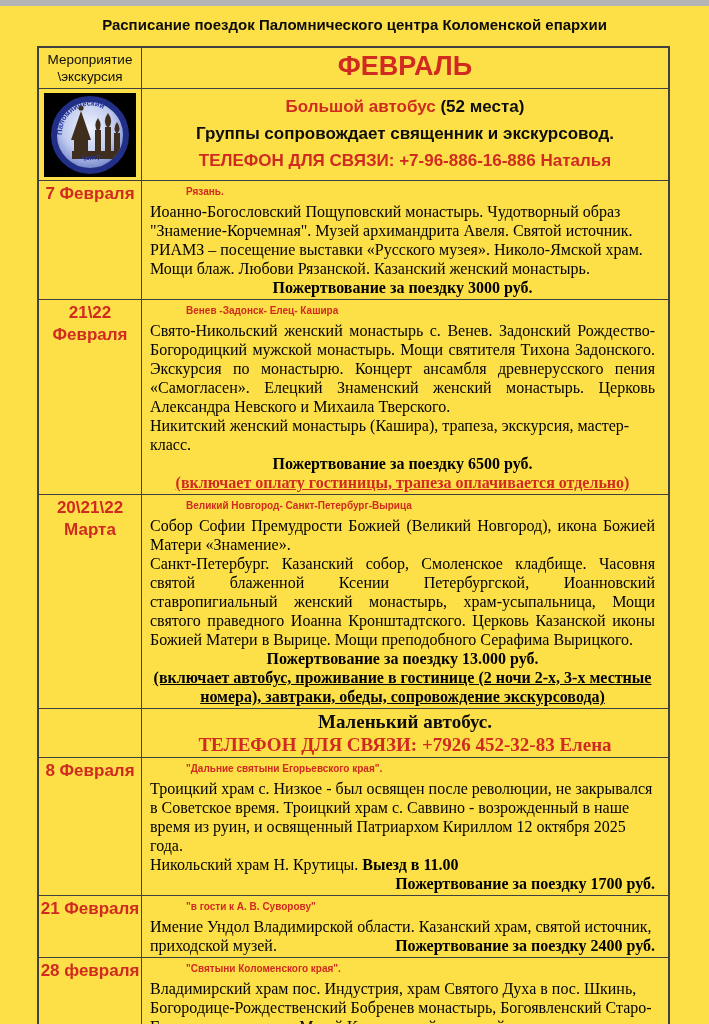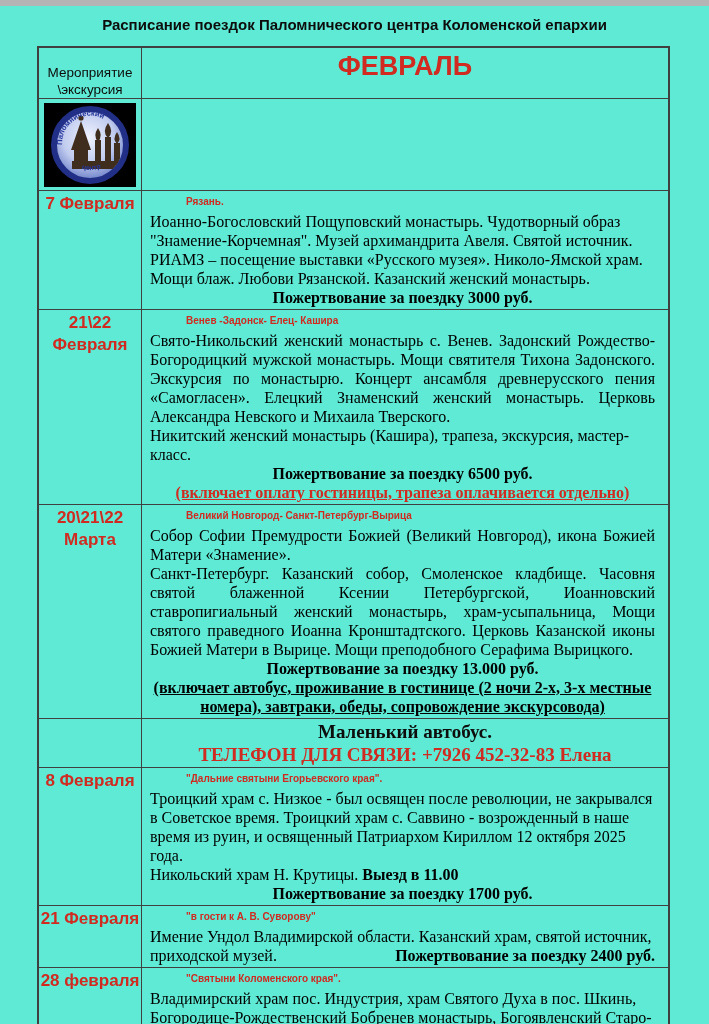--- a/index.html
+++ b/index.html
@@ -1,41 +1,41 @@
 <!DOCTYPE html>
 <html><head>
 <meta charset="utf-8">
 <style>
   :root { --red:#d02a21; --border:#404040; }
   html,body { margin:0; padding:0; background:#fff; }
-  .page { width:709px; height:1024px; background:#5eead4; position:relative; overflow:hidden;
+  .page { width:709px; height:1024px; background:#fde047; position:relative; overflow:hidden;
           font-family:"Liberation Sans",sans-serif; }
   .top-strip { width:100%; height:6px; background:#b4b4b4; }
   .doc-title { margin-top:10px; text-align:center; font-weight:700; font-size:15px; color:#0d0d0d; }
   .schedule { margin:13px 0 0 37px; width:633px; border:2px solid var(--border); box-sizing:border-box; }
   .row { display:grid; grid-template-columns:103px 1fr; border-top:1.5px solid var(--border); box-sizing:border-box; }
   .row.first { border-top:none; }
   .cell { box-sizing:border-box; min-width:0; }
   .date-cell { border-right:1.5px solid var(--border); }
   .r-head{min-height:40px} .r-logo{min-height:92px} .r-t0{min-height:108px}
   .r-t1{min-height:167px} .r-t2{min-height:207px} .r-smallbus{min-height:49px}
   .r-t3{min-height:112px} .r-t4{min-height:58px} .r-t5{min-height:96px}
-  .head-cell { text-align:center; font-size:13.5px; line-height:17px; padding-top:16px; color:#0d0d0d; }
+  .head-cell { text-align:center; font-size:13.5px; line-height:17px; padding-top:3px; color:#0d0d0d; }
   .month-cell { text-align:center; color:var(--red); font-weight:700; font-size:27px; line-height:37px; }
   .logo-cell { display:flex; align-items:center; justify-content:center; padding:3px 0; }
   .logo-box { width:92px; height:84px; background:#000; display:flex; align-items:center; justify-content:center; }
   .bus-cell { text-align:center; font-weight:700; font-size:17px; line-height:27px; padding-top:4px; color:#0d0d0d; }
   .red { color:var(--red); }
   .trip-date { text-align:center; font-weight:700; font-size:17px; line-height:22px; color:var(--red); padding-top:2px; }
   .trip-cell { padding:1px 13px 2px 8px; font-family:"Liberation Serif",serif; font-size:16px; line-height:19px; color:#000; }
   .trip-title { font-family:"Liberation Sans",sans-serif; font-weight:700; font-size:10px; line-height:20px; color:var(--red);margin-left:36px; }
   .trip-body { margin:0; }
   .just { text-align:justify; }
   .donation { font-weight:700; text-align:center; }
-  .donation.right { text-align:center; }
+  .donation.right { text-align:right; }
   .note { font-weight:700; text-align:center;text-decoration:underline; }
   .note.red { color:var(--red); }
   .inline-don { display:flex; justify-content:space-between; align-items:baseline; }
   .inline-don .don { font-weight:700; white-space:nowrap;margin-left:32px; }
   .smallbus-cell { text-align:center; font-weight:700; font-size:19px; line-height:23px; padding-top:1px; color:#0d0d0d;font-family:Liberation Serif, serif; }
 </style>
 </head>
 <body>
 
 <div class="page">
@@ -82,20 +82,27 @@
               <rect x="66" y="38" width="6" height="22"></rect>
             </g>
             <text font-size="7.5" font-weight="bold" fill="#27379b">
               <textPath href="#arcT" startOffset="6%">Паломнический</textPath>
             </text>
             <text font-size="7" font-weight="bold" fill="#27379b">
               <textPath href="#arcB" startOffset="34%">центр</textPath>
             </text>
           </svg>
         </div>
+      </div>
+      <div class="cell bus-cell">
+        <div>
+          <span class="red">Большой автобус</span><span> (52 места)</span>
+        </div>
+        <div>Группы сопровождает священник и экскурсовод.</div>
+        <div class="red">ТЕЛЕФОН ДЛЯ СВЯЗИ:  +7-96-886-16-886 Наталья</div>
       </div>
     </div>
 
     <div class="row r-t0">
       <div class="cell date-cell trip-date">7 Февраля</div>
       <div class="cell trip-cell">
         <div class="trip-title">Рязань.</div>
         <p class="trip-body">Иоанно-Богословский Пощуповский монастырь. Чудотворный образ "Знамение-Корчемная". Музей архимандрита Авеля. Святой источник. РИАМЗ – посещение выставки «Русского музея». Николо-Ямской храм. Мощи блаж. Любови Рязанской. Казанский женский монастырь.</p>
         <div class="donation">Пожертвование за поездку 3000 руб.</div>
       </div>

